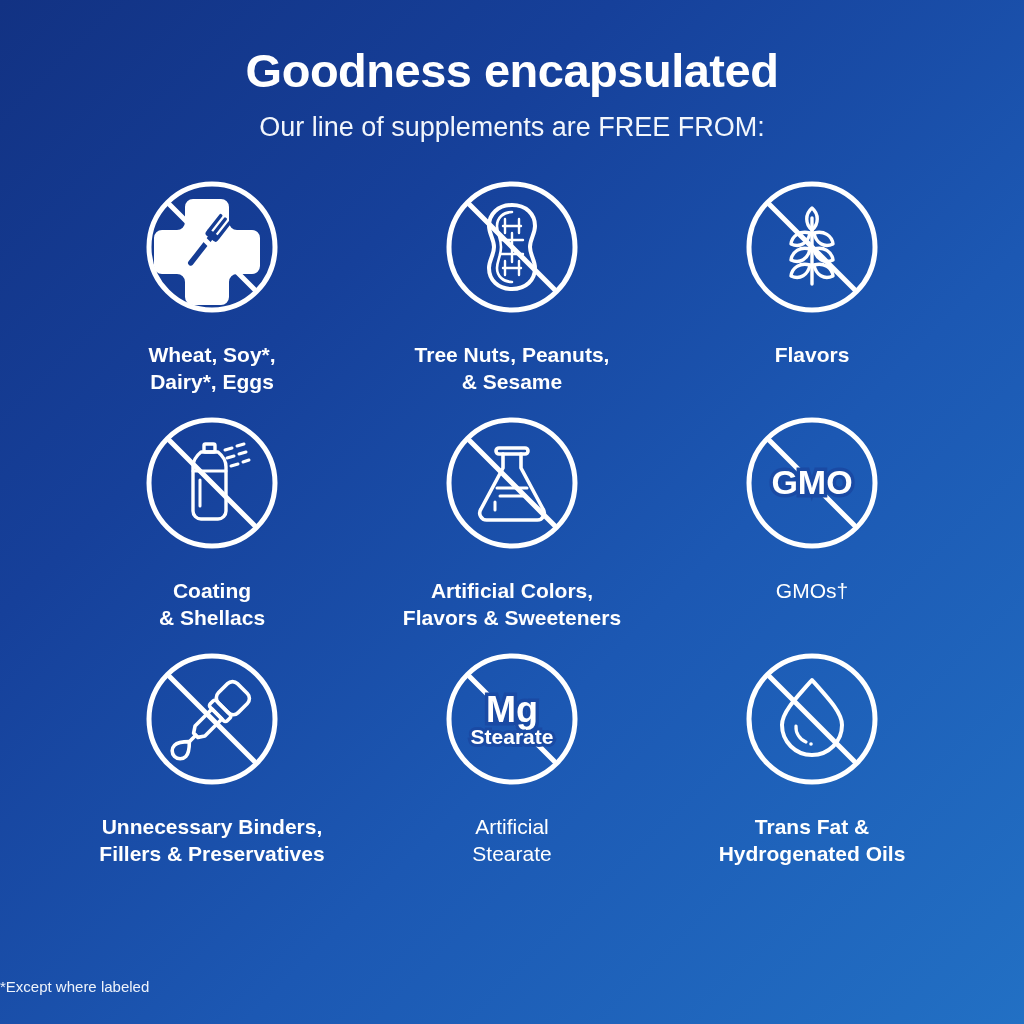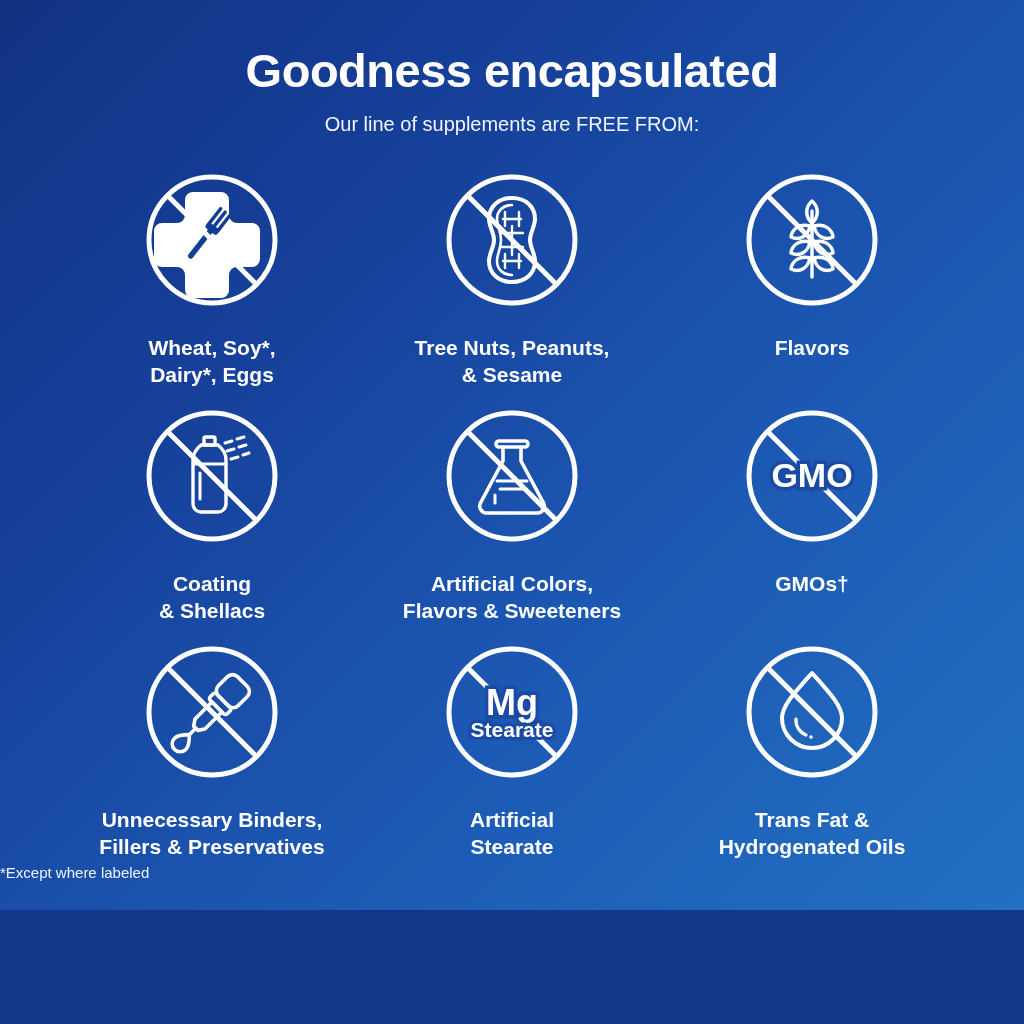--- a/index.html
+++ b/index.html
@@ -9,21 +9,21 @@
   body {
     width: 1024px;
     height: 1024px;
     overflow: hidden;
     font-family: "Liberation Sans", sans-serif;
     background: #14378c;
   }
   #poster {
     position: relative;
     width: 1024px;
-    height: 910px;
+    height: 1024px;
     box-sizing: border-box;
     background: linear-gradient(135deg, #123283 0%, #16409a 30%, #1c58b3 62%, #2270c4 100%);
     color: #ffffff;
     display: flex;
     flex-direction: column;
     align-items: center;
   }
 
   
   .header {
@@ -33,21 +33,21 @@
   }
   .title {
     font-size: 47px;
     font-weight: 700;
     letter-spacing: -0.5px;
     line-height: 1.08;
     margin: 0;
     color: #ffffff;
   }
   .subtitle {
-    font-size: 20px;
+    font-size: 27px;
     font-weight: 400;
     line-height: 1.1;
     margin: 16px 0 0 0;
     color: #f2f6fc;
   }
 
   
   .grid {
     margin-top: 36px;
     width: 900px;
@@ -77,21 +77,21 @@
     margin-top: 26px;
     font-size: 21px;
     font-weight: 700;
     line-height: 1.28;
     text-align: center;
     color: #ffffff;
     white-space: pre-line;
     max-width: 290px;
   }
   .cell-label.light {
-    font-weight: 700;
+    font-weight: 400;
   }
 
   
   .footnotes {
     position: absolute;
     left: 0;
     right: 0;
     bottom: 26px;
     text-align: left;
   }

